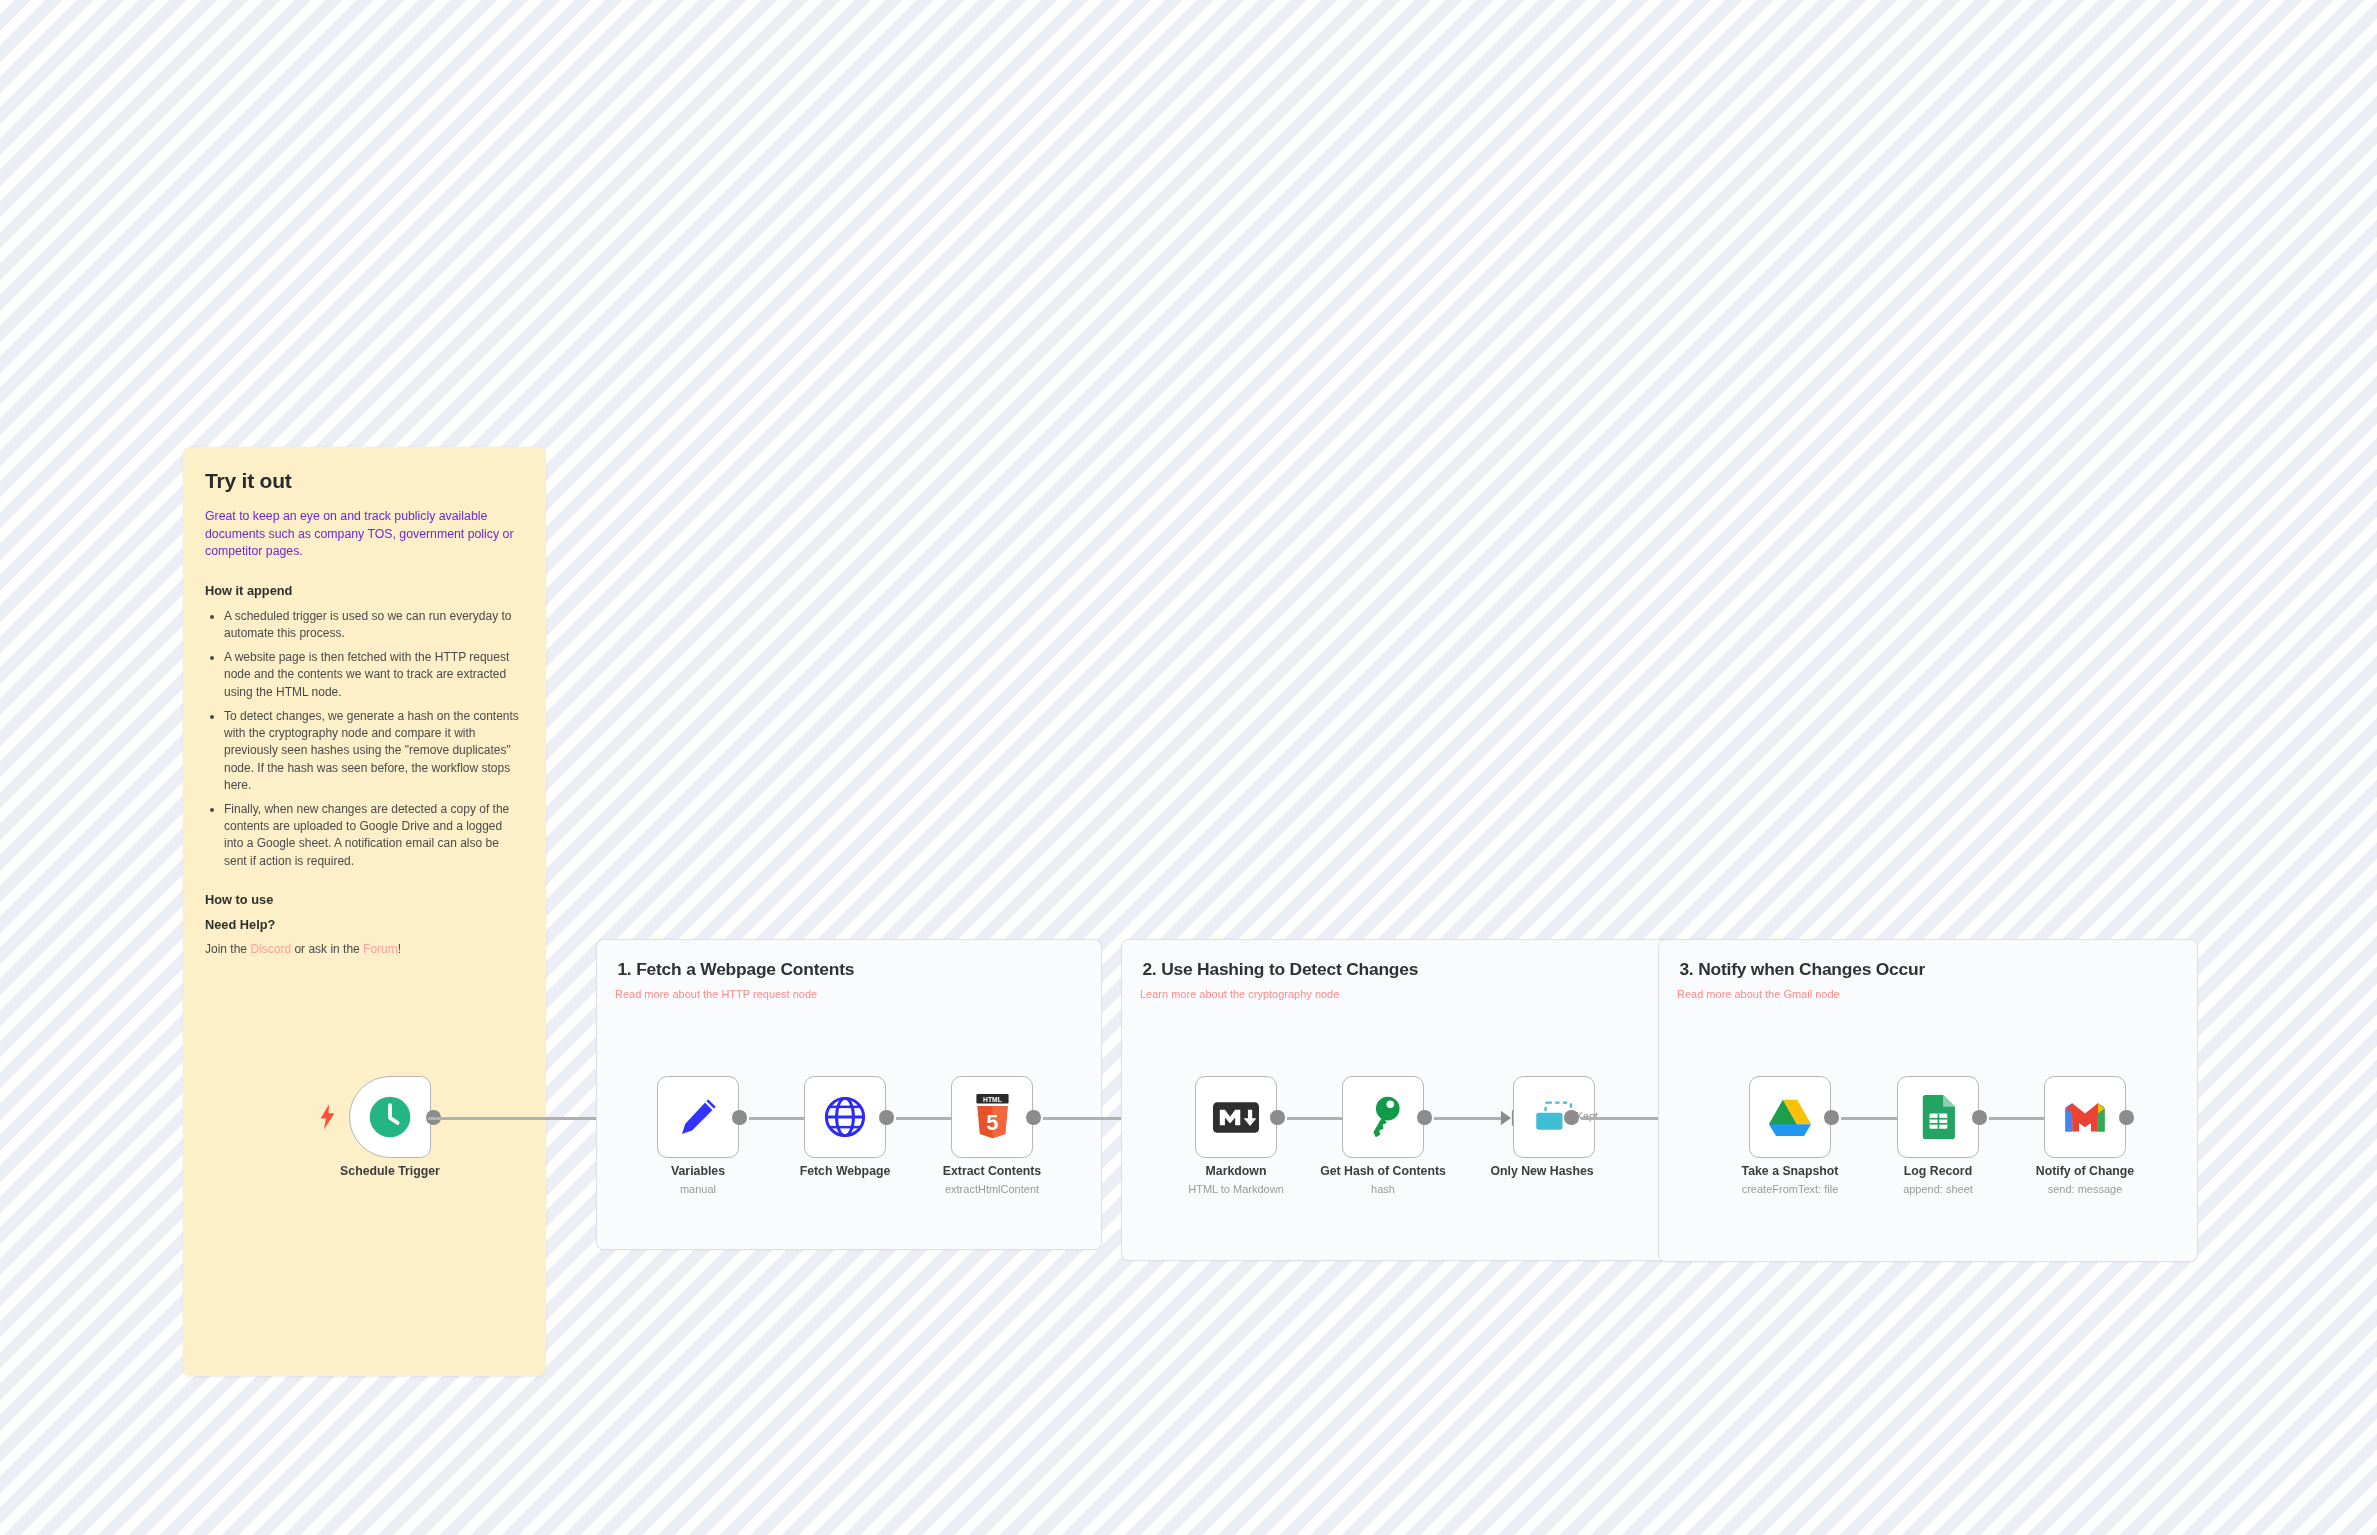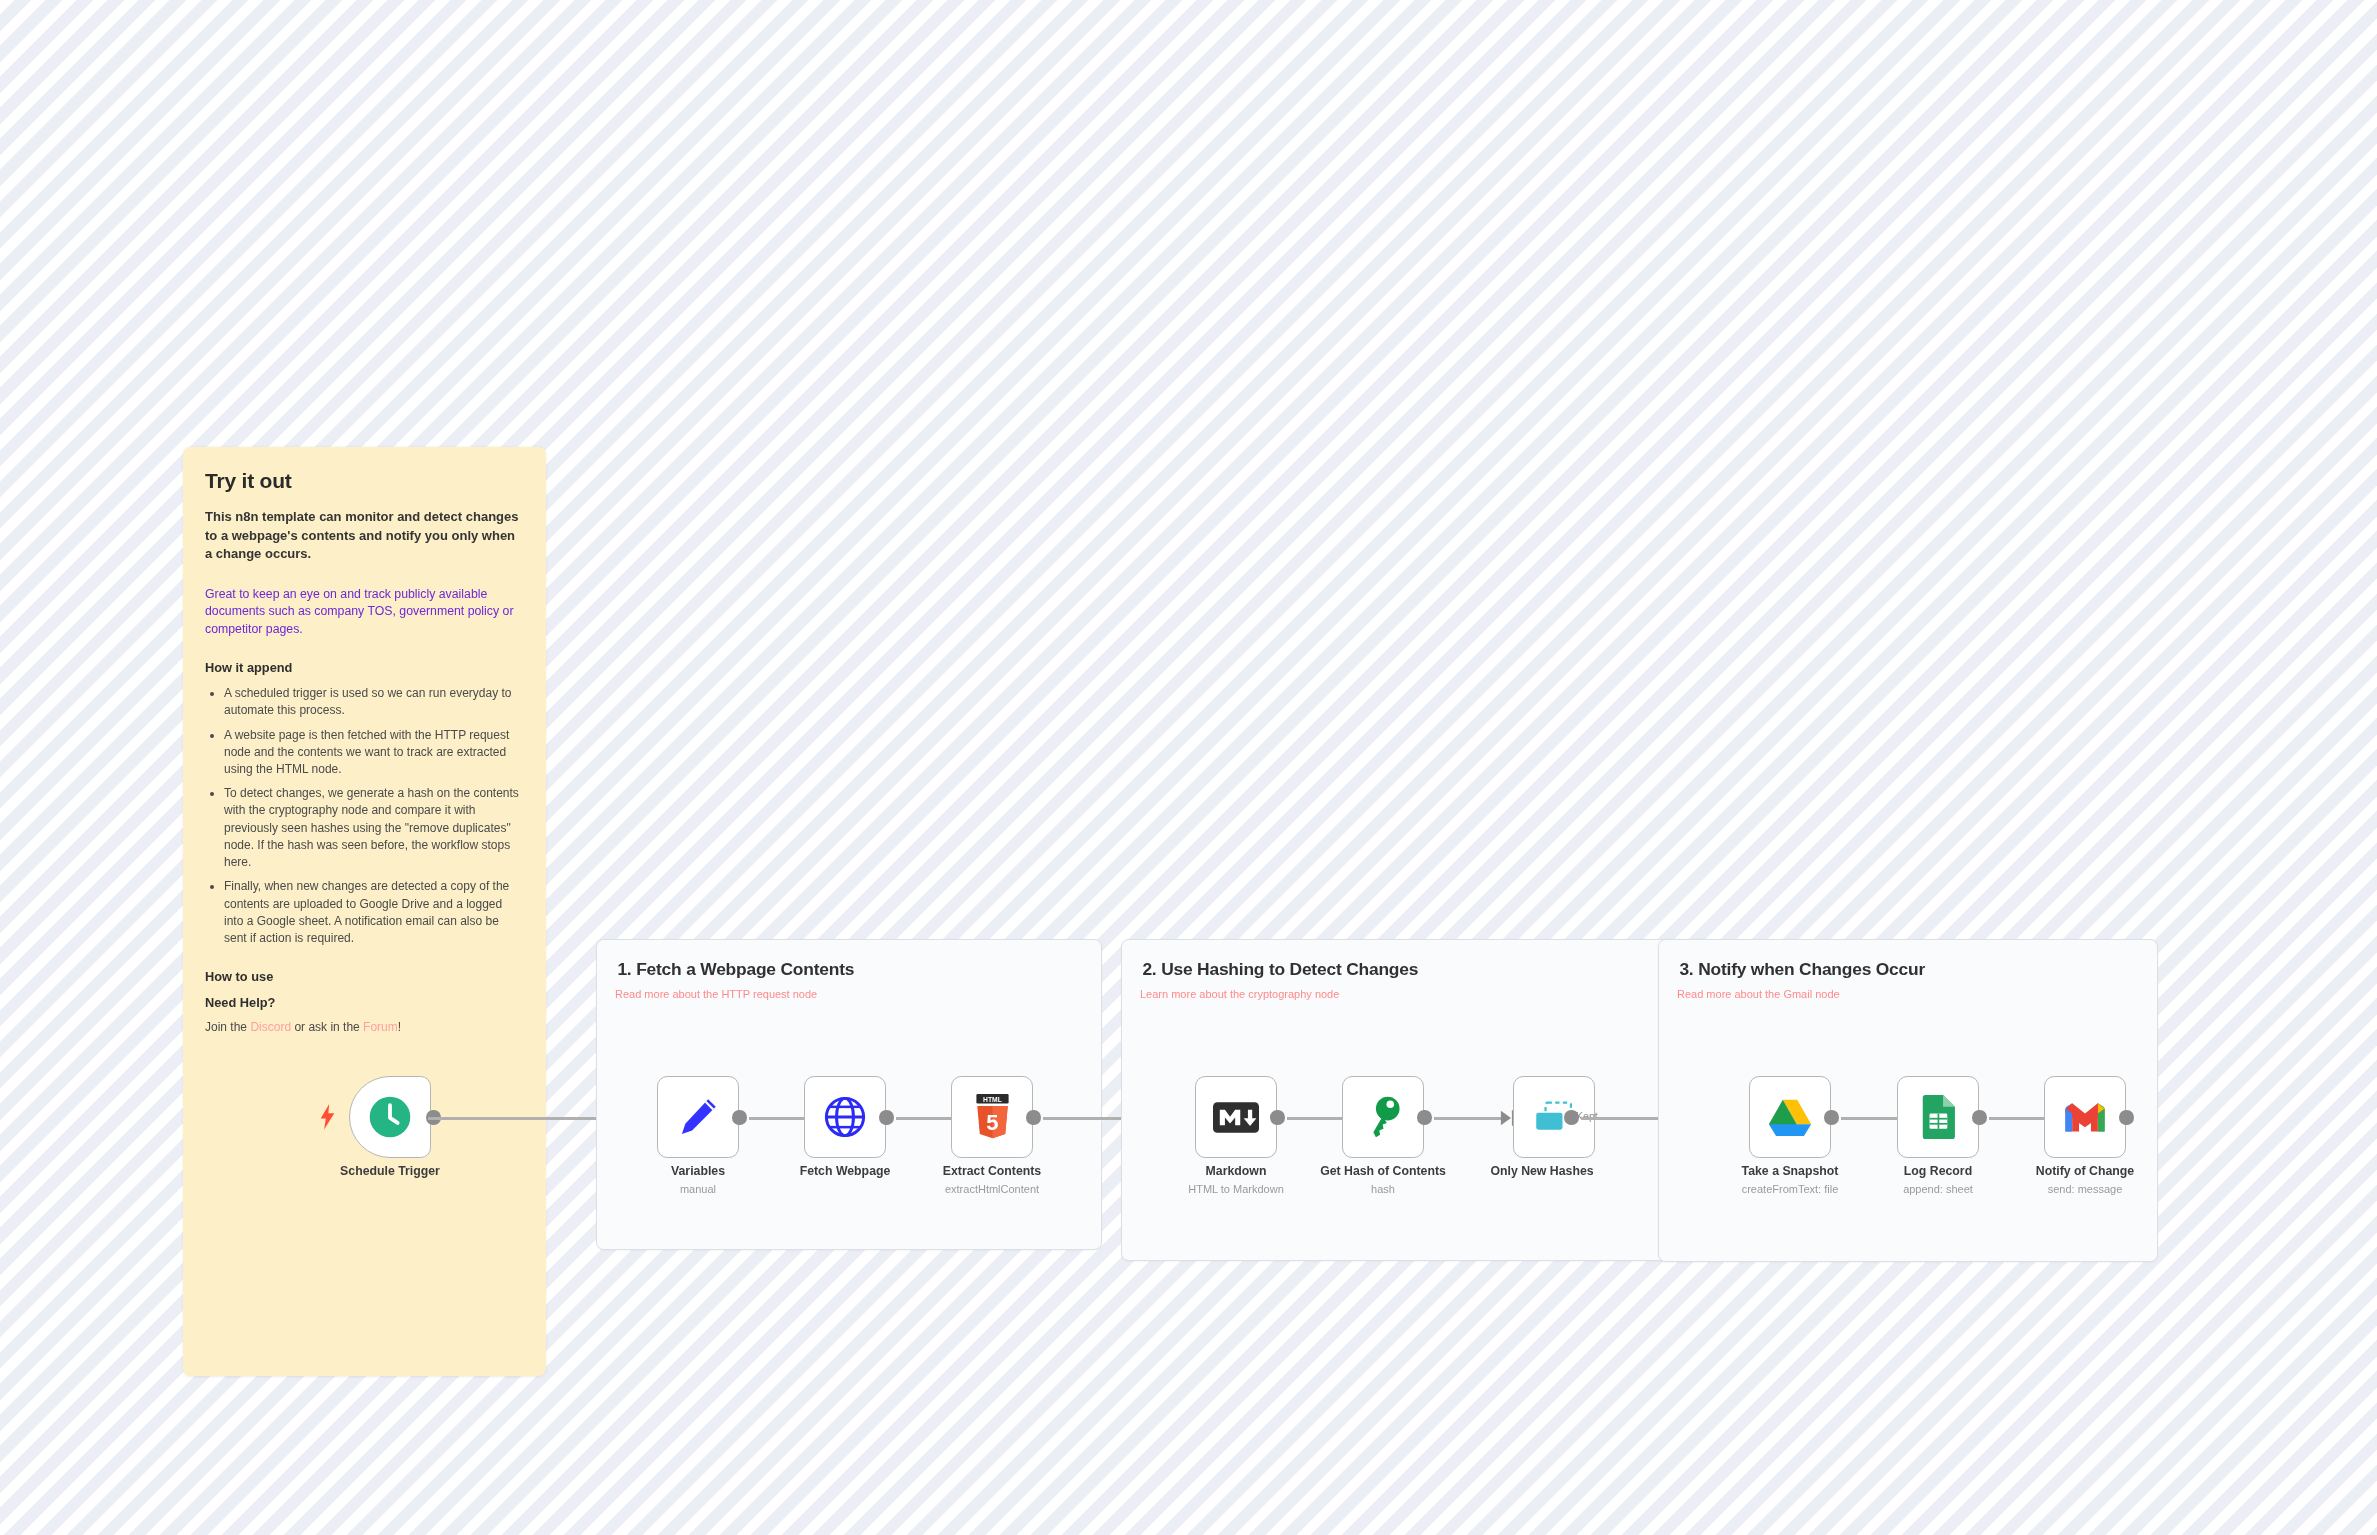--- a/index.html
+++ b/index.html
@@ -199,21 +199,20 @@
   }
 </style>
 </head>
 <body>
 
 <div id="canvas"></div>
 
 <div id="sticky-note">
   <div id="sticky-inner">
     <div class="note-h1">Try it out</div>
-    <div class="note-lead">This n8n template can monitor and detect changes to a webpage's contents and notify you only when a change occurs.</div>
     <div class="note-p">Great to keep an eye on and track publicly available documents such as company TOS, government policy or competitor pages.</div>
 
     <div class="note-h2">How it append</div>
     <ul class="note-ul">
       <li>A scheduled trigger is used so we can run everyday to automate this process.</li>
       <li>A website page is then fetched with the HTTP request node and the contents we want to track are extracted using the HTML node.</li>
       <li>To detect changes, we generate a hash on the contents with the cryptography node and compare it with previously seen hashes using the "remove duplicates" node. If the hash was seen before, the workflow stops here.</li>
       <li>Finally, when new changes are detected a copy of the contents are uploaded to Google Drive and a logged into a Google sheet. A notification email can also be sent if action is required.</li>
     </ul>
 
@@ -361,21 +360,21 @@
   <div class="node-sublabel"></div>
   <div class="out-dot" style="left:75px;"></div>
 </div>
 <div class="conn-label" style="left:1576px; top:1110px;">Kept</div>
 <div class="conn-line" style="left:1581px; top:1117px; width:158px;"></div>
 <svg class="in-arrow" style="left:1738px; top:1109px;" viewBox="0 0 20 21">
   <path d="M1 2 L13 10.5 L1 19 Z" fill="#8c8c8c"></path>
   <rect x="14" y="1" width="5" height="19" rx="1.5" fill="#8c8c8c"></rect>
 </svg>
 
-<div class="group-card" style="left:1658px; top:939px; width:500px; height:323px;">
+<div class="group-card" style="left:1658px; top:939px; width:540px; height:323px;">
   <div class="group-title">3. Notify when Changes Occur</div>
   <a class="group-sub" href="#">Read more about the Gmail node</a>
 </div>
 
 <div class="node-wrap" style="left:1749px; top:1076px;">
   <div class="node">
     <svg width="44" height="39" viewBox="0 0 52 46">
       <path d="M17.5 2 L34.5 2 L51 31 L34 31 Z" fill="#ffc107"></path>
       <path d="M17.5 2 L34 31 L25.5 45 L1 31 Z" fill="#1e9e4a"></path>
       <path d="M1 31 L51 31 L42.5 45 L9.5 45 Z" fill="#2196f3"></path>

